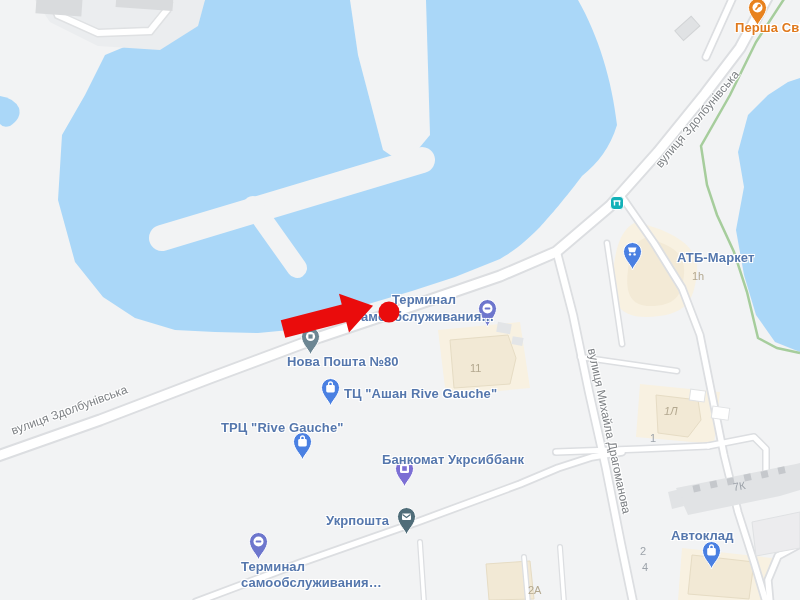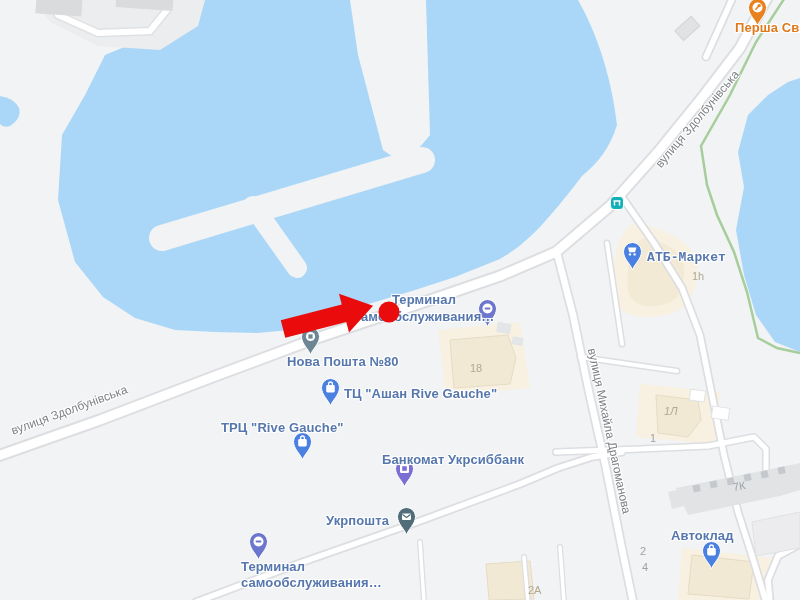--- a/index.html
+++ b/index.html
@@ -116,21 +116,21 @@
         <rect x="778" y="467" width="7" height="7" transform="rotate(-12 781 470)"></rect>
       </g>
     </g>
   </svg>
 
   <div class="street" style="left:8px;top:403px;transform:rotate(-20deg);">вулиця Здолбунівська</div>
   <div class="street" style="left:636px;top:112px;transform:rotate(-50deg);">вулиця Здолбунівська</div>
   <div class="street" style="left:525px;top:424px;transform:rotate(78deg);">вулиця Михайла Драгоманова</div>
 
   <div class="bnum" style="left:684px;top:270px;margin-left:8px;">1h</div>
-  <div class="bnum" style="left:470px;top:362px;">18</div>
+  <div class="bnum" style="left:470px;top:362px;">11</div>
   <div class="bnum" style="left:664px;top:405px;font-style:italic;">1Л</div>
   <div class="bnum gray" style="left:650px;top:432px;">1</div>
   <div class="bnum gray" style="left:733px;top:480px;transform:rotate(-10deg);">7К</div>
   <div class="bnum gray" style="left:640px;top:545px;">2</div>
   <div class="bnum gray" style="left:642px;top:561px;">4</div>
   <div class="bnum" style="left:508px;top:584px;margin-left:20px;">2А</div>
 
   <div class="transit" style="left:610px;top:196px;">
     <svg width="14" height="14" viewBox="0 0 14 14">
       <rect x="0.5" y="0.5" width="13" height="13" rx="3.5" fill="#12b1b8" stroke="#ffffff"></rect>
@@ -225,21 +225,21 @@
     <svg width="23" height="30" viewBox="0 0 23 30">
       <path d="M11.5 29 C10 23.5 2.5 18 2.5 10.5 A9 9 0 1 1 20.5 10.5 C20.5 18 13 23.5 11.5 29Z" fill="#4a80e2" stroke="#fff"></path>
       <g>
           <rect x="7.2" y="8" width="8.6" height="7.4" rx="1.4" fill="#fff"></rect>
         <path d="M9.6 8 v-1.1 a1.9 1.9 0 0 1 3.8 0 V8" stroke="#fff" fill="none" stroke-width="1.3"></path>
         </g>
     </svg>
   </div>
 
   <div class="lbl food" style="left:735px;top:20px;">Перша Сві</div>
-  <div class="lbl" style="left:647px;top:250px;font-family:Liberation Mono, monospace;">АТБ-Маркет</div>
+  <div class="lbl" style="left:677px;top:250px;">АТБ-Маркет</div>
   <div class="lbl twoline" style="left:340px;top:291px;width:168px;">
     <div>Терминал</div>
     <div>самообслуживания…</div>
   </div>
   <div class="lbl" style="left:287px;top:354px;">Нова Пошта №80</div>
   <div class="lbl" style="left:344px;top:386px;">ТЦ "Ашан Rive Gauche"</div>
   <div class="lbl" style="left:221px;top:420px;">ТРЦ "Rive Gauche"</div>
   <div class="lbl" style="left:382px;top:452px;">Банкомат Укрсиббанк</div>
   <div class="lbl" style="left:326px;top:513px;">Укрпошта</div>
   <div class="lbl twoline-left" style="left:241px;top:559px;">

